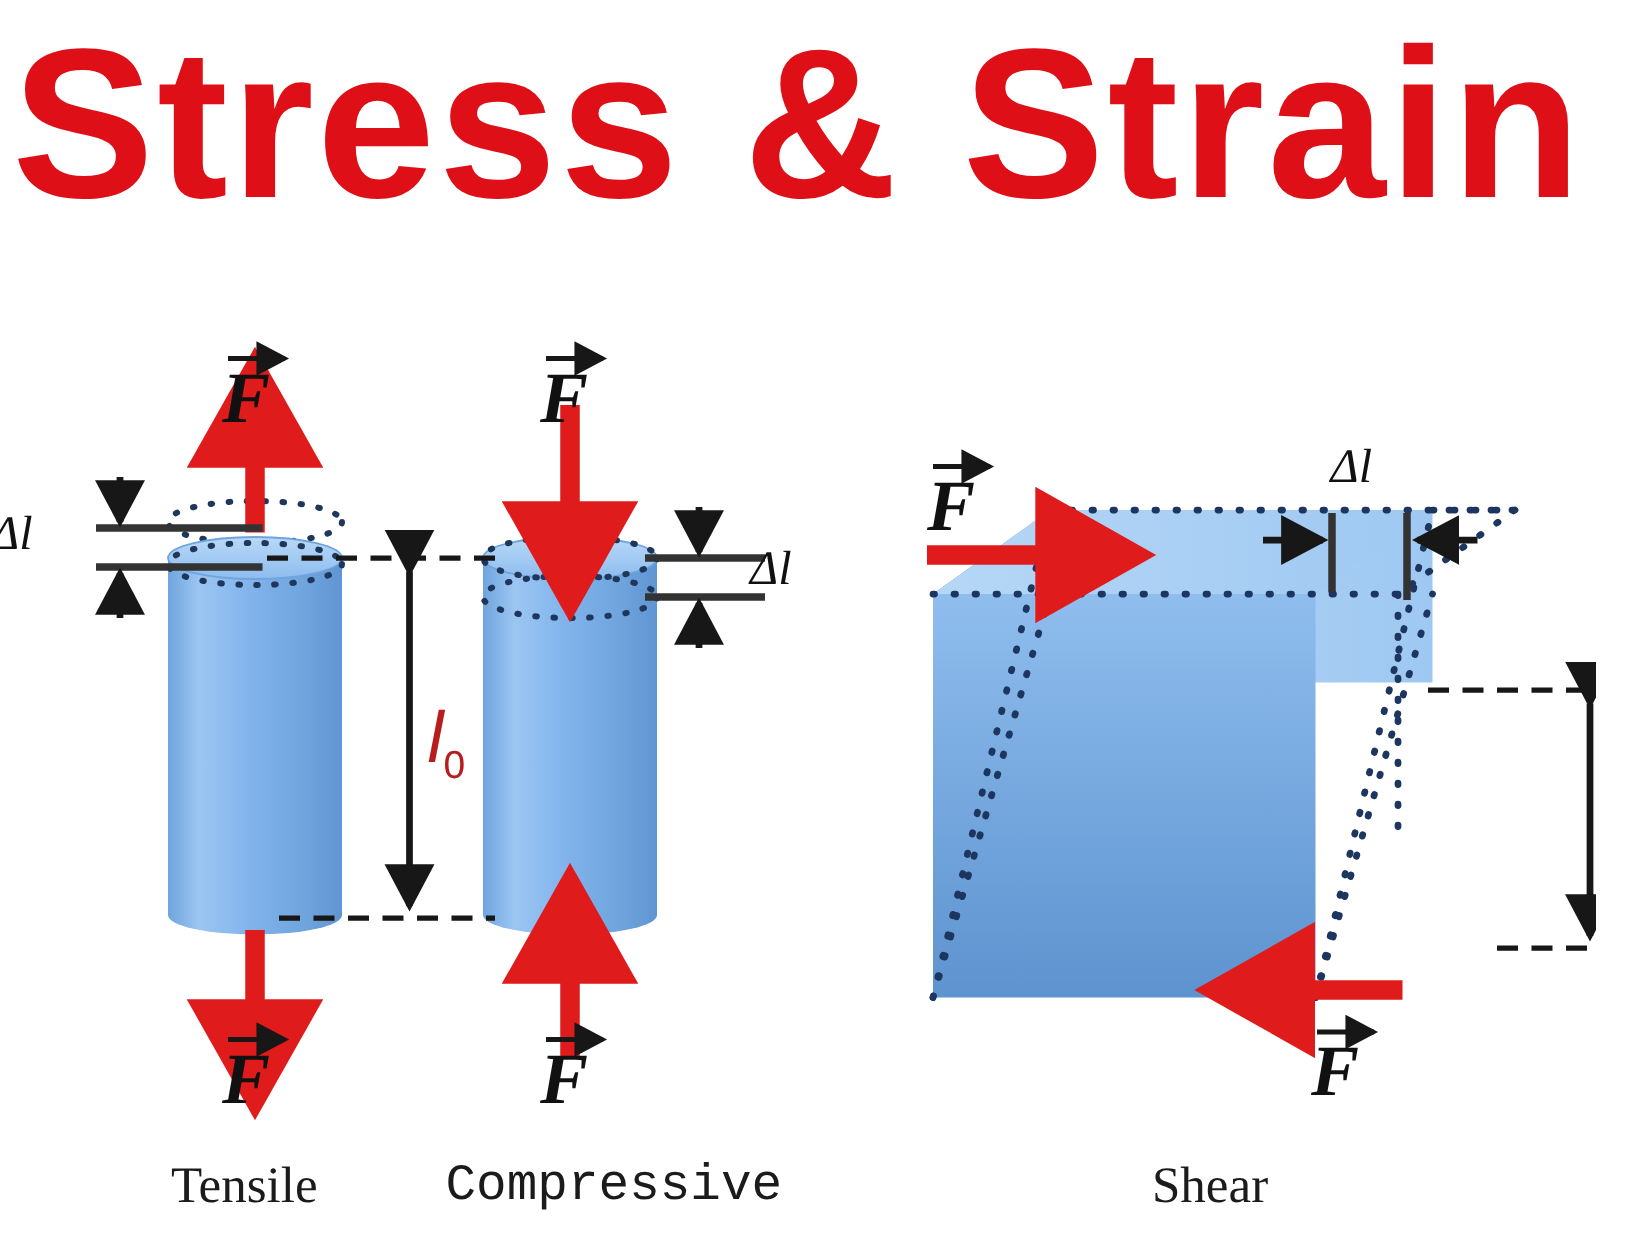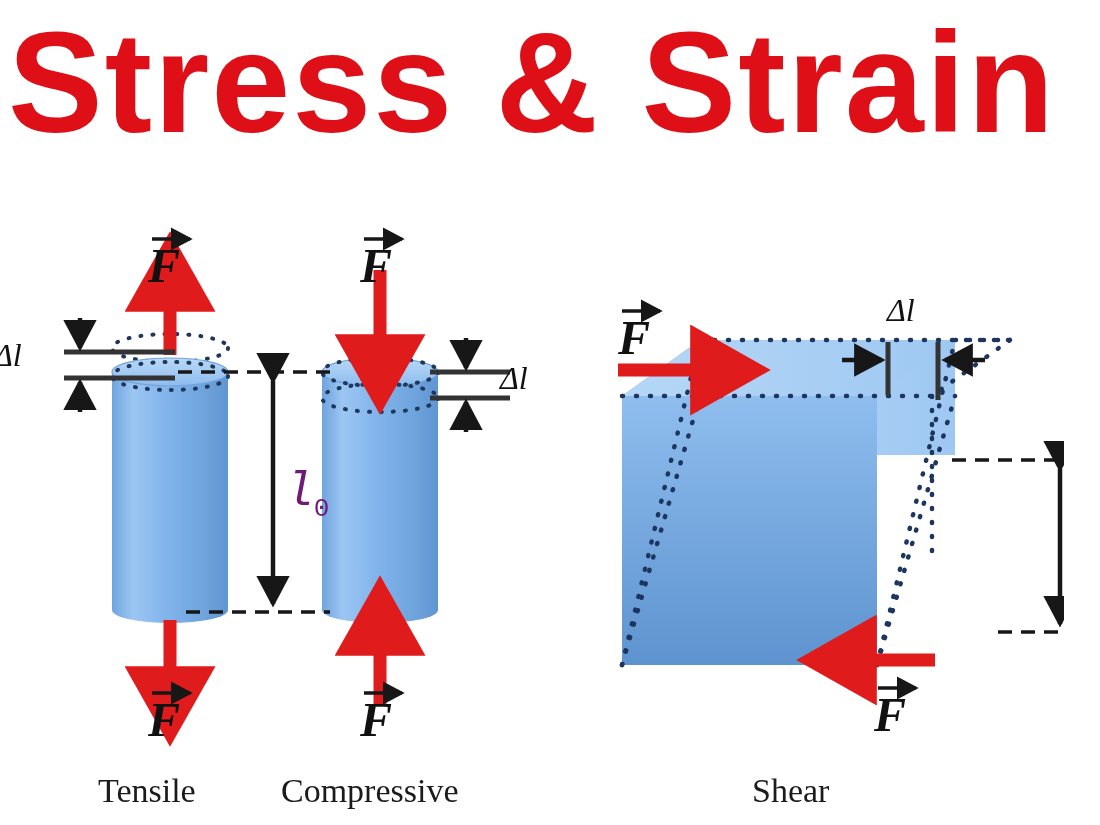--- a/index.html
+++ b/index.html
@@ -19,30 +19,30 @@
     line-height:150px;
     letter-spacing:2px;
     color:#de0f16;
     user-select:none;
   }
 
   
   .lbl{position:absolute;color:#111;font-family:"Liberation Serif",serif;}
   .capt{
     position:absolute;font-size:34px;color:#1b1b1b;
-    font-family:"Liberation Serif",serif;white-space:nowrap;
+    font-family:"Liberation Serif",serif;white-space:nowrap;margin-left:16px;
   }
   svg{position:absolute;left:0;top:0;overflow:visible;}
   .dl{
     position:absolute;font-style:italic;font-size:32px;color:#111;
     font-family:"Liberation Serif",serif;white-space:nowrap;
   }
   .l0{
-    position:absolute;font-style:italic;font-size:48px;color:#701a75;
-    font-family:Liberation Mono, monospace;white-space:nowrap;
+    position:absolute;font-style:italic;font-size:48px;color:#b91c1c;
+    font-family:Liberation Sans, sans-serif;white-space:nowrap;
   }
   .l0 sub{font-size:26px;font-style:normal;}
 </style>
 </head>
 <body>
 
 <div id="stage">
 
   <div id="title">Stress &amp; Strain</div>
 
@@ -198,16 +198,16 @@
   <div class="dl" style="left:887px;top:292px;">Δl</div>
 
   <div class="l0" style="left:285px;top:465px;">
     <span>l</span><sub>0</sub>
   </div>
   <div class="l0" style="left:1072px;top:480px;">
     <span>l</span><sub>0</sub>
   </div>
 
   <div class="capt" style="left:98px;top:772px;">Tensile</div>
-  <div class="capt" style="left:281px;top:772px;">Compressive</div>
+  <div class="capt" style="left:281px;top:772px;font-family:Liberation Mono, monospace;">Compressive</div>
   <div class="capt" style="left:752px;top:772px;">Shear</div>
 
 </div>
 
 </body></html>

